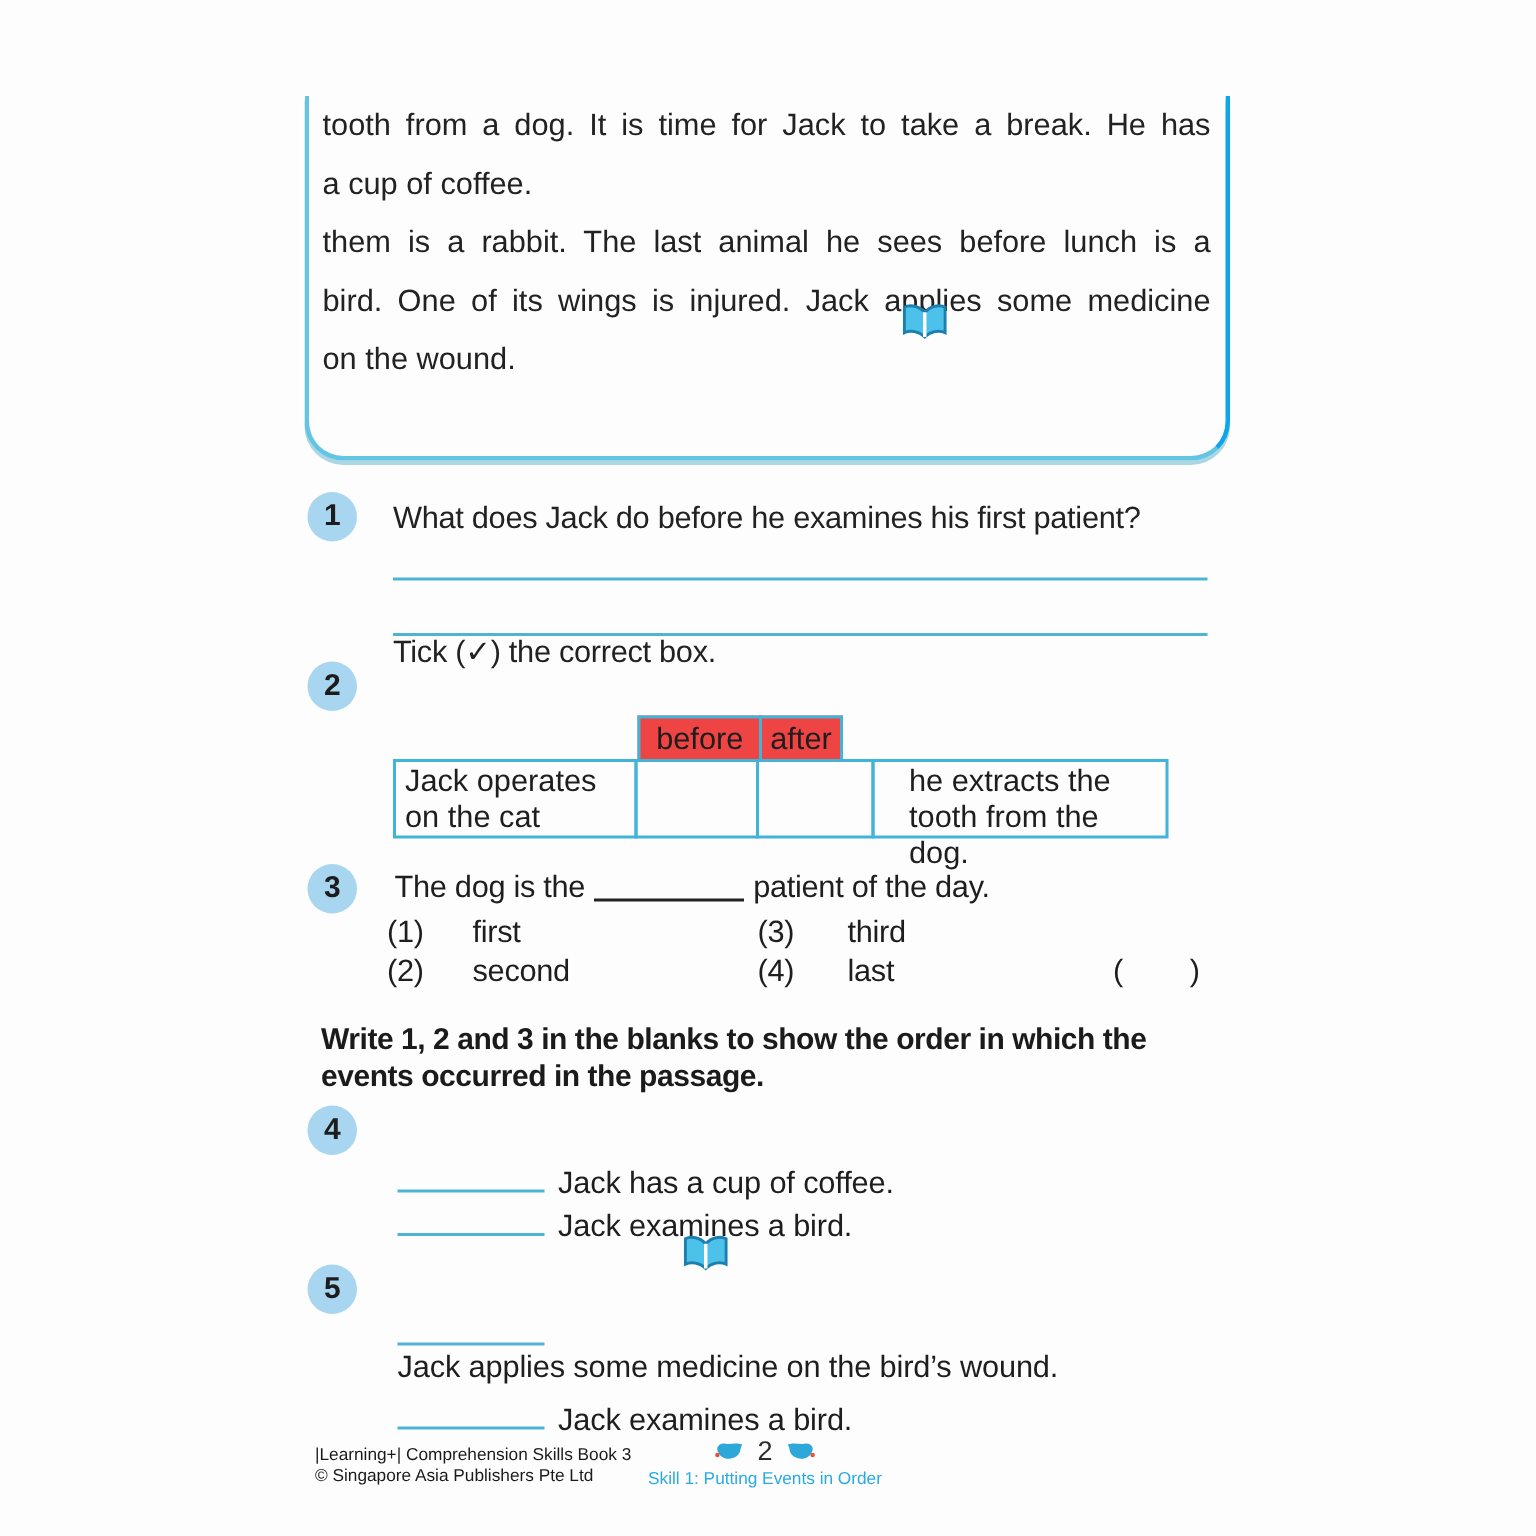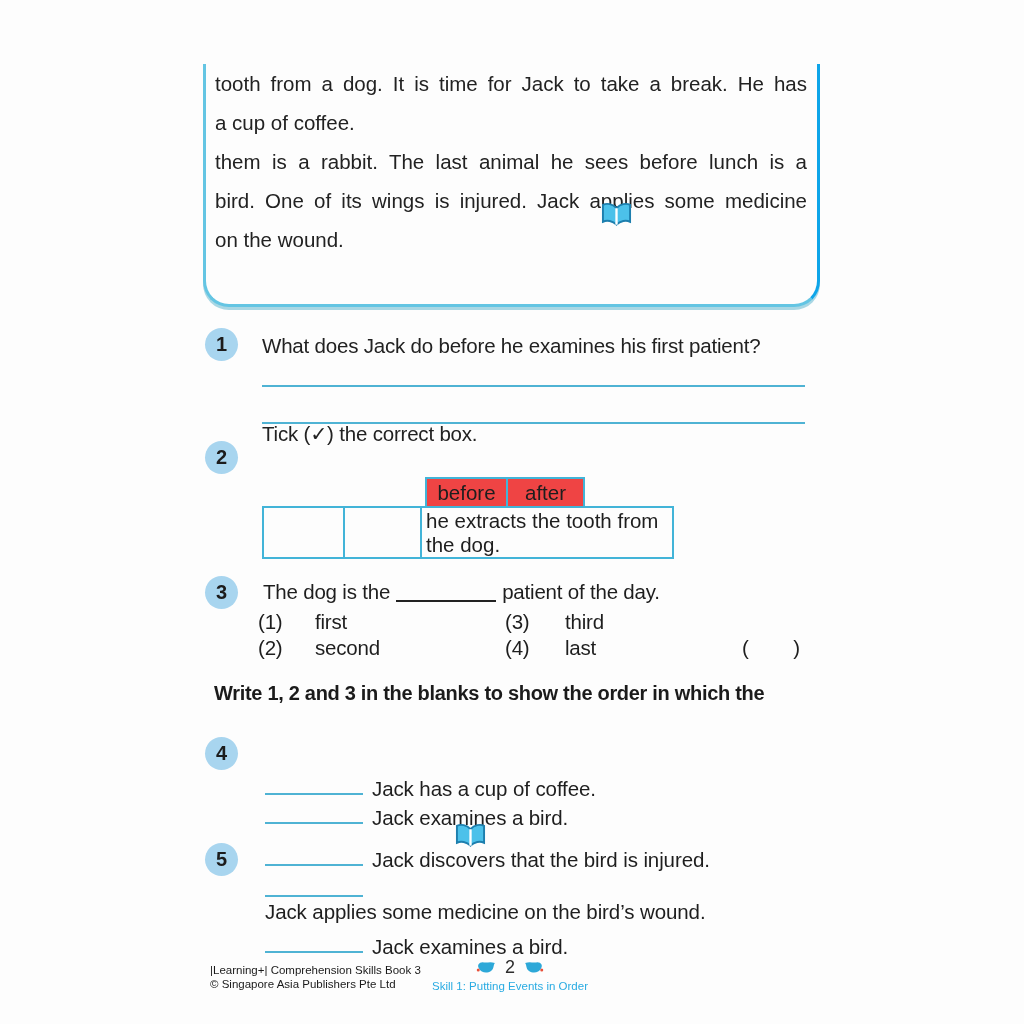--- a/index.html
+++ b/index.html
@@ -38,28 +38,28 @@
   
   .ans-line { position:absolute; left:262px; width:543px; height:0; border-top:2px solid #4fb3d4; }
 
   
   .ttable { position:absolute; left:262px; top:477px; font-size:20.5px; }
   .t-header { display:flex; margin-left:163px; }
   .t-hcell {
     width:83px; height:31px; border:2px solid #42b4d8; background:#ef4444;
     text-align:center; line-height:28px;
   }
-  .t-hcell + .t-hcell { margin-left:-2px; width:79px; }
+  .t-hcell + .t-hcell { margin-left:-2px; width:56px; }
   .t-body { display:flex; margin-top:-2px; }
   .t-cell { border:2px solid #42b4d8; height:53px; background:transparent; }
   .t-cell + .t-cell { margin-left:-2px; }
   .t-c1 { width:163px; padding:1px 6px; line-height:24px; }
   .t-c2 { width:83px; }
   .t-c3 { width:79px; }
-  .t-c4 { width:254px; padding:1px 4px; line-height:24px; }
+  .t-c4 { width:198px; padding:1px 23px; line-height:24px; }
 
   
   .q3-line { position:absolute; left:263px; top:580px; font-size:20.5px; letter-spacing:-0.2px; }
   .q3-blank { display:inline-block; width:100px; border-bottom:2px solid #222; position:relative; top:3px; margin:0 6px; }
   .q3-opt { position:absolute; font-size:20.5px; letter-spacing:-0.2px; }
   .q3-bracket { position:absolute; left:742px; top:636px; width:58px; display:flex; justify-content:space-between; font-size:20.5px; }
 
   
   .instruction { position:absolute; left:214px; top:681px; width:600px; font-size:20px; font-weight:bold; line-height:25px; color:#1b1b1b; letter-spacing:-0.3px; }
 
@@ -103,20 +103,21 @@
   <div class="ans-line" style="top:422px;"></div>
 
   <div class="qcircle" style="left:205px; top:441px;">2</div>
   <div class="qtext" style="left:262px; top:422px;">Tick (✓) the correct box.</div>
   <div class="ttable">
     <div class="t-header">
       <div class="t-hcell">before</div>
       <div class="t-hcell">after</div>
     </div>
     <div class="t-body">
+      <div class="t-cell t-c1">Jack operates on the cat</div>
       <div class="t-cell t-c2"></div>
       <div class="t-cell t-c3"></div>
       <div class="t-cell t-c4">he extracts the tooth from the dog.</div>
     </div>
   </div>
 
   <div class="qcircle" style="left:205px; top:576px;">3</div>
   <div class="q3-line">
     <span>The dog is the</span><span class="q3-blank"></span><span>patient of the day.</span>
   </div>
@@ -128,41 +129,38 @@
   <span class="q3-opt" style="left:565px; top:610px;">third</span>
   <span class="q3-opt" style="left:505px; top:636px;">(4)</span>
   <span class="q3-opt" style="left:565px; top:636px;">last</span>
   <div class="q3-bracket">
     <span>(</span>
     <span>)</span>
   </div>
 
   <div class="instruction">
     <div>Write 1, 2 and 3 in the blanks to show the order in which the</div>
+    <div>events occurred in the passage.</div>
   </div>
 
   <div class="qcircle" style="left:205px; top:737px;">4</div>
   <div class="seq-row" style="top:775px;">
     <span class="seq-blank"></span>
     <span class="seq-text">Jack has a cup of coffee.</span>
   </div>
   <div class="seq-row" style="top:804px;">
     <span class="seq-blank"></span>
     <span class="seq-text">Jack examines a bird.</span>
   </div>
 
   <svg class="book-icon book-icon-2" viewBox="0 0 32 26">
     <path d="M16 6 C12 1.5 6 0.5 2 2.5 L2 20 C6 18 12 19 16 23 C20 19 26 18 30 20 L30 2.5 C26 0.5 20 1.5 16 6 Z" fill="#4cc1ea" stroke="#1d7fae" stroke-width="2"></path>
     <path d="M16 6 L16 23" stroke="#ffffff" stroke-width="2.4"></path>
   </svg>
   <div class="qcircle" style="left:205px; top:843px;">5</div>
-  <div class="seq-row" style="top:846px;">
-    <span class="seq-blank"></span>
-    <span class="seq-text">Jack discovers that the bird is injured.</span>
-  </div>
   <div class="seq-row" style="top:877px;flex-direction:column;">
     <span class="seq-blank"></span>
     <span class="seq-text seq-wrap">Jack applies some medicine on the bird’s wound.</span>
   </div>
   <div class="seq-row" style="top:933px;">
     <span class="seq-blank"></span>
     <span class="seq-text">Jack examines a bird.</span>
   </div>
 
   <div class="footer-left">

